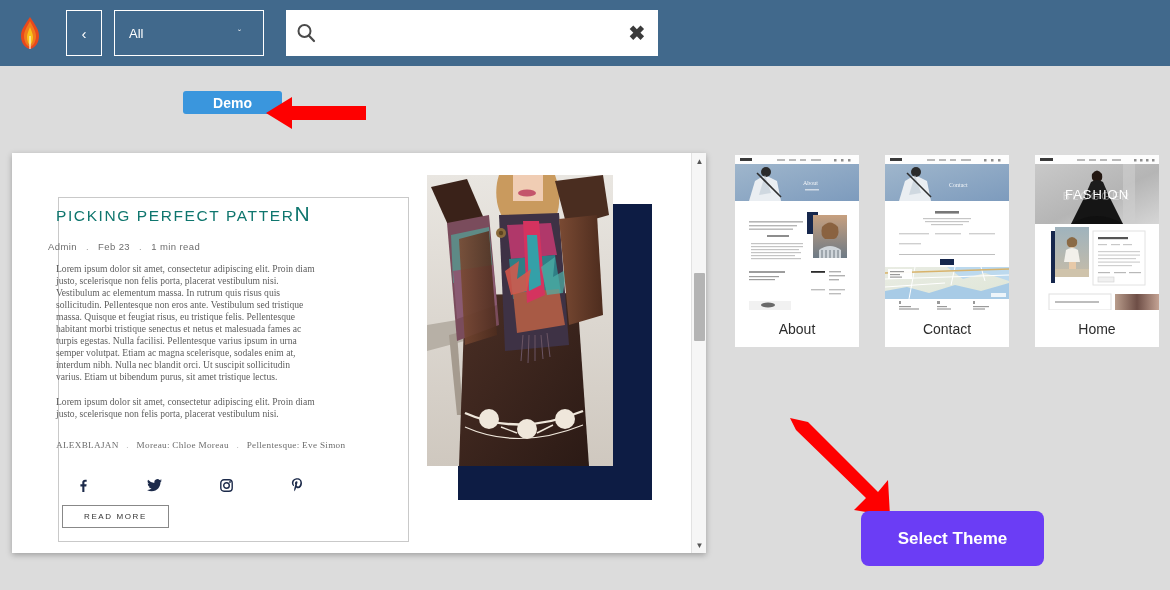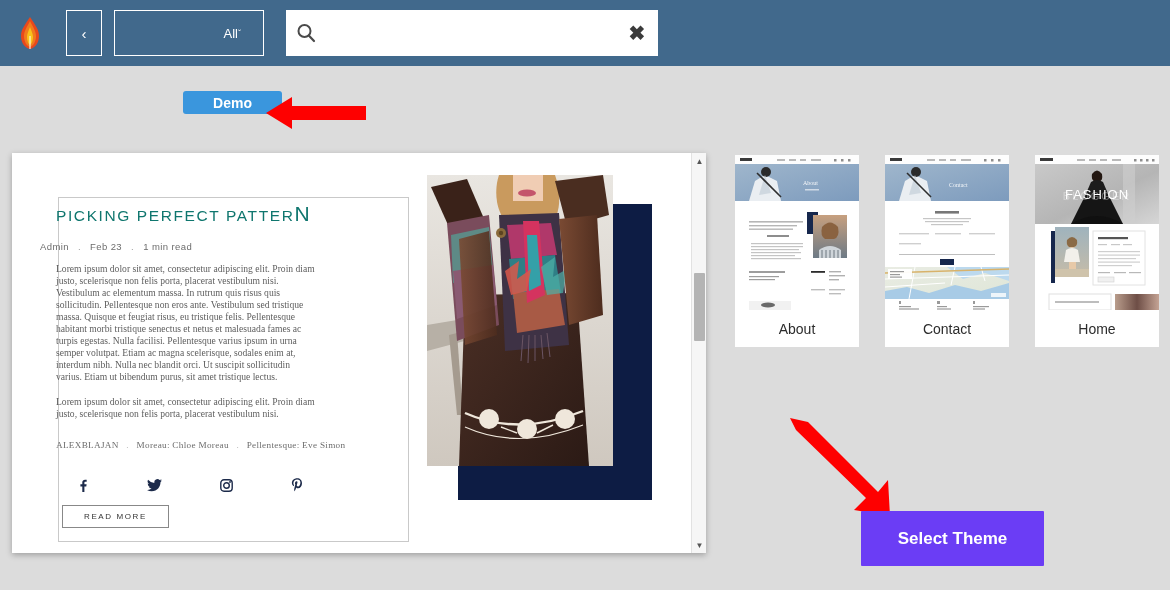--- a/index.html
+++ b/index.html
@@ -23,21 +23,21 @@
 
   .back-btn {
     width: 36px; height: 46px; margin-left: 12px;
     border: 1px solid #ffffff; background: transparent;
     display: flex; align-items: center; justify-content: center;
     color: #fff; font-size: 15px; cursor: pointer;
   }
   .select-box {
     margin-left: 12px; width: 150px; height: 46px;
     border: 1px solid #ffffff; background: transparent; color: #fff;
-    display: flex; align-items: center; justify-content: flex-end;
+    display: flex; align-items: center; justify-content: space-between;
     padding: 0 22px 0 14px; font-size: 13px; cursor: pointer;
   }
   .select-box .caret { font-size: 9px; opacity: .95; }
 
   .search-wrap {
     margin-left: 22px; width: 372px; height: 46px; background: #fff;
     display: flex; align-items: center; padding: 0 12px 0 10px; cursor: text;
   }
   .search-wrap .mag { width: 20px; height: 20px; flex: 0 0 auto; }
   .search-input {
@@ -78,21 +78,21 @@
     position: absolute; left: 46px; top: 44px; width: 351px; height: 345px;
     border: 1px solid #c9c9c9; background: #fff;
   }
   .art-title {
     position: absolute; left: 44px; top: 49px;
     font-size: 15.5px; font-weight: normal; color: #0f766e;
     letter-spacing: 1.6px;
   }
   .art-title .big { font-size: 21px; letter-spacing: 0; }
   .art-meta {
-    position: absolute; left: 28px; top: 88px;
+    position: absolute; left: 36px; top: 88px;
     font-size: 9.5px; color: #6d6d6d; letter-spacing: .4px;
   }
   .art-meta .dot { padding: 0 6px; color: #999; }
   .art-body {
     position: absolute; left: 44px; top: 110px; width: 262px;
     font-size: 9.6px; line-height: 12px; color: #5e5e5e;
     font-family: "Liberation Serif", serif;
   }
   .art-body.p2 { top: 243px; }
   .art-credit {
@@ -141,21 +141,21 @@
   .thumb-card { width: 124px; background: #fff; cursor: pointer; }
   .thumb-shot { width: 124px; height: 155px; overflow: hidden; position: relative; background: #fff; }
   .thumb-label {
     height: 37px; display: flex; align-items: center; justify-content: center;
     font-size: 14px; color: #2c2c2c; background: #fff;
   }
 
   
   .select-theme-btn {
     position: absolute; left: 861px; top: 511px; width: 183px; height: 55px;
-    background: #6b3df5; border: 0; border-radius: 1px; color: #fff;
+    background: #6b3df5; border: 0; border-radius: 8px; color: #fff;
     font-size: 17px; font-weight: bold; cursor: pointer;
     font-family: "Liberation Sans", sans-serif;
   }
 </style>
 </head>
 <body>
 
 <div id="app">
 
   <div class="toolbar">

